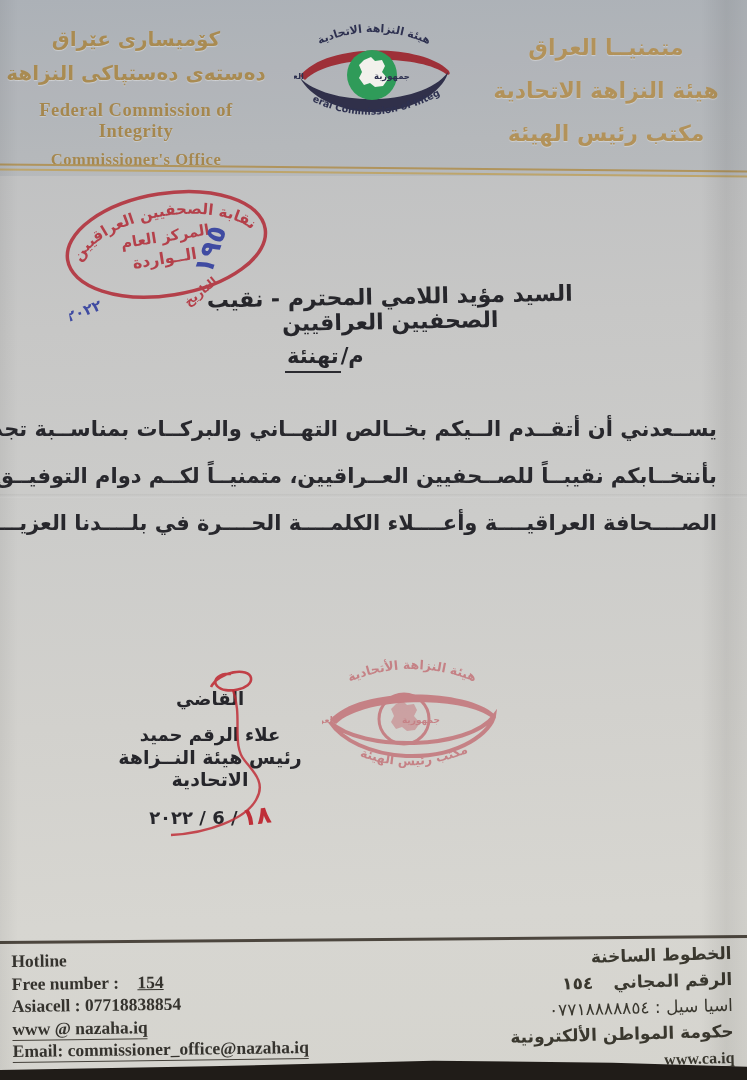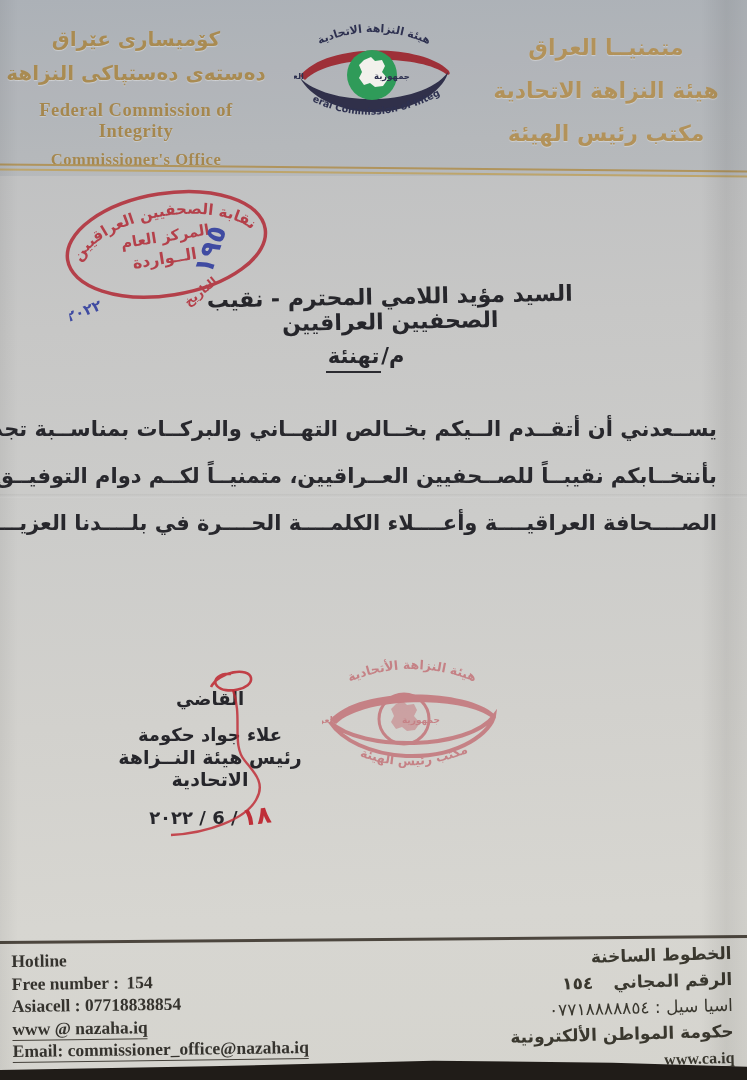--- a/index.html
+++ b/index.html
@@ -22,36 +22,36 @@
   .gold-rule{left:-6px;top:167px;width:760px;transform:rotate(.55deg);}
   .gold-rule .l1{height:2px;background:#b0945c;}
   .gold-rule .l2{height:2px;background:#bda56c;margin-top:3px;}
   
   svg text{font-family:"DejaVu Sans",sans-serif;}
   .received-stamp{left:60px;top:186px;transform:rotate(-9deg);}
   .office-stamp{left:322px;top:648px;opacity:.85;}
   .sig-scribble{left:113px;top:663px;pointer-events:none;}
   
   .recipient{left:150px;top:284px;width:480px;text-align:center;font-weight:bold;font-size:22px;color:#26262b;transform:rotate(-1.1deg);}
-  .subject{left:285px;top:344px;width:160px;text-align:center;font-weight:bold;font-size:21px;color:#26262b;}
+  .subject{left:285px;top:344px;width:160px;text-align:left;font-weight:bold;font-size:21px;color:#26262b;}
   .subject .w{border-bottom:2px solid #2b2b30;padding:0 2px 3px 2px;}
   .body-text{left:35px;top:406px;width:682px;color:#28282d;font-weight:bold;font-size:21px;}
   .body-line{direction:rtl;text-align:justify;text-align-last:justify;line-height:47px;white-space:nowrap;}
   
   .sig{left:105px;top:688px;width:210px;text-align:center;color:#26262b;font-weight:bold;}
   .sig .t{font-size:18px;}
   .sig .n{font-size:18px;margin-top:15px;}
   .sig .p{font-size:19px;margin-top:1px;}
   .sig .d{font-size:18px;margin-top:12px;direction:rtl;}
   .sig .day{color:#bf2f38;font-size:24px;display:inline-block;transform:rotate(-7deg);margin-left:4px;font-weight:bold;}
   
   .footer-line{left:-8px;top:938px;width:765px;height:2.5px;background:#4c463e;transform:rotate(-.45deg);}
   .f-left{left:12px;top:948px;color:#35332e;font-family:"Liberation Serif",serif;font-weight:600;font-size:17.5px;line-height:22.5px;transform:rotate(-.8deg);}
   .f-left .u{border-bottom:1.5px solid #45423b;padding-bottom:1px;}
-  .f-left .num{margin-left:3px;}
+  .f-left .num{margin-left:14px;text-decoration:underline;}
   .f-right{right:14px;top:944px;width:300px;text-align:right;color:#3a382f;font-size:17px;line-height:26px;font-weight:bold;transform:rotate(-1.6deg);}
   .f-right .latin{font-family:"Liberation Serif",serif;border-bottom:1.5px solid #6b675c;margin-left:6px;font-size:16px;}
   .f-right .num{margin-right:14px;}
   
   .crease-h{left:0;top:494px;width:747px;height:4px;background:linear-gradient(to bottom,rgba(40,40,45,.06),rgba(255,255,255,.10));}
   .crease-v{right:0;top:0;width:46px;height:1080px;background:linear-gradient(to right,rgba(0,0,0,0),rgba(0,0,0,.07) 55%,rgba(0,0,0,.03));}
   .crease-v2{left:0;top:0;width:18px;height:1080px;background:linear-gradient(to left,rgba(0,0,0,0),rgba(0,0,0,.05));}
   .bottom-edge{left:0;top:1058px;width:747px;height:22px;background:#201c18;clip-path:polygon(0 55%,28% 38%,58% 12%,82% 22%,100% 40%,100% 100%,0 100%);}
 </style>
 </head>
@@ -119,21 +119,21 @@
   </div>
 
   <div class="abs body-text">
     <div class="body-line">يســعدني أن أتقــدم الــيكم بخــالص التهــاني والبركــات بمناســبة تجديــد الثقــة</div>
     <div class="body-line">بأنتخــابكم نقيبــاً للصــحفيين العــراقيين، متمنيــاً لكــم دوام التوفيــق والنجــاح في خدمــة</div>
     <div class="body-line">الصــــحافة العراقيــــة وأعــــلاء الكلمــــة الحــــرة في بلــــدنا العزيــــز .</div>
   </div>
 
   <div class="abs sig ar">
     <div class="t">القاضي</div>
-    <div class="n">علاء جواد حكومة</div>
+    <div class="n">علاء الرقم حميد</div>
     <div class="p">رئيس هيئة النــزاهة الاتحادية</div>
     <div class="d">
       <span class="day">١٨</span><span>/ 6 / ٢٠٢٢</span>
     </div>
   </div>
 
   <svg class="abs sig-scribble" width="235" height="190" viewBox="0 0 235 190">
     <path d="M 98,24 C 106,8 136,4 138,15 C 140,26 112,32 104,23 C 98,16 108,10 118,11" fill="none" stroke="#bf2f38" stroke-width="2.6" opacity=".9"></path>
     <path d="M 120,27 C 130,54 118,82 132,98 C 144,112 152,122 143,137 C 132,156 96,170 58,172" fill="none" stroke="#bf2f38" stroke-width="2.4" opacity=".85"></path>
   </svg>

